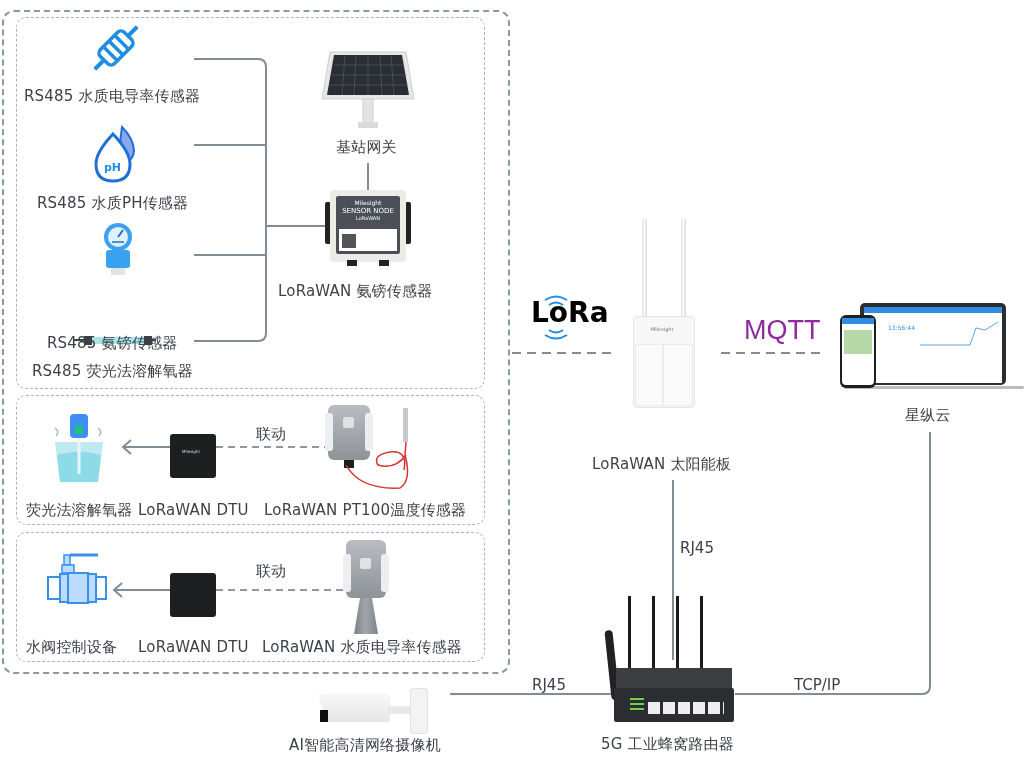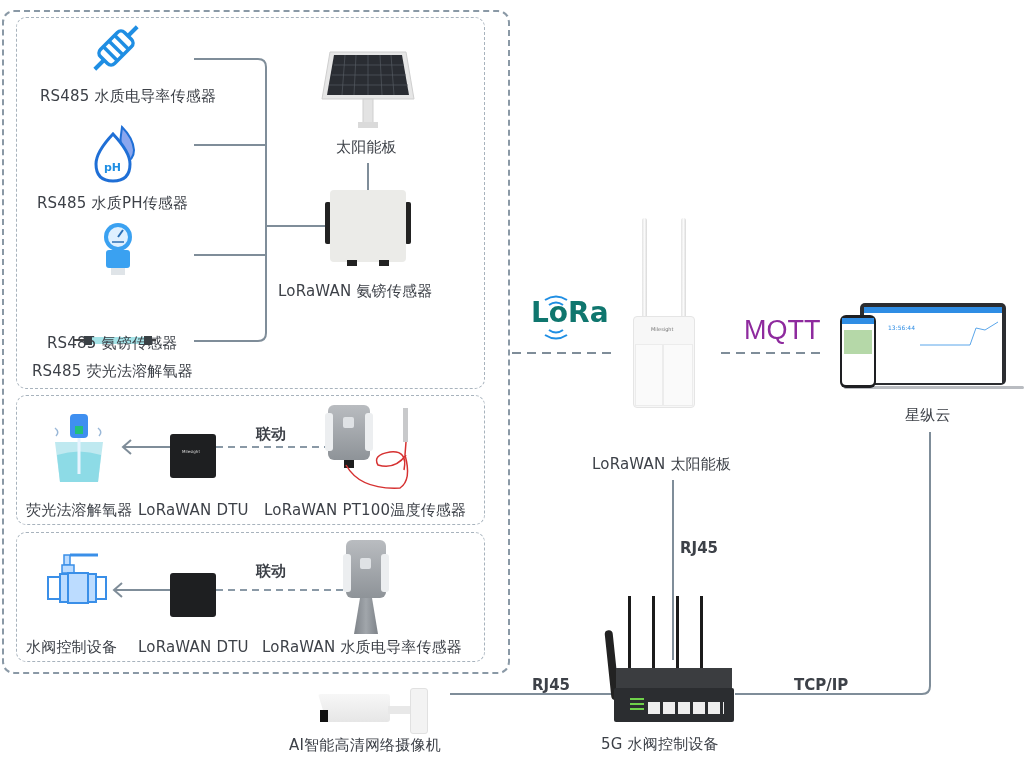--- a/index.html
+++ b/index.html
@@ -1,26 +1,26 @@
 <!DOCTYPE html>
 <html><head>
 <meta charset="utf-8">
 <style>
   html, body { margin:0; padding:0; background:#ffffff; }
   body { width:1024px; height:760px; position:relative; overflow:hidden;
          font-family:"DejaVu Sans", "Liberation Sans", sans-serif; color:#3b3f45; }
   .abs { position:absolute; }
   .lbl { position:absolute; font-size:15px; color:#3d4148; white-space:nowrap; letter-spacing:0.2px; }
-  .conn { position:absolute; font-size:15px; color:#3d4148; white-space:nowrap;font-weight:bold; }
+  .conn { position:absolute; font-size:15px; color:#3d4148; white-space:nowrap; }
   svg { position:absolute; left:0; top:0; overflow:visible; }
   .box-outer { position:absolute; left:2px; top:10px; width:508px; height:664px;
                border:2px dashed #8a99a6; border-radius:12px; box-sizing:border-box; }
   .box-inner { position:absolute; border:1px dashed #a8b3bd; border-radius:10px; box-sizing:border-box; }
   .lora-text { position:absolute; left:531px; top:296px; font-family:"DejaVu Sans", sans-serif;
-               font-weight:bold; font-size:28px; color:#0f766e; letter-spacing:0px; }
+               font-weight:bold; font-size:28px; color:#000000; letter-spacing:0px; }
   .mqtt-text { position:absolute; left:744px; top:315px; font-size:27px; color:#8e2a9e; font-family:"Liberation Sans", sans-serif; }
 </style>
 </head>
 <body>
 
 <div class="box-outer"></div>
 <div class="box-inner" style="left:16px; top:17px; width:469px; height:372px;"></div>
 <div class="box-inner" style="left:16px; top:395px; width:469px; height:130px;"></div>
 <div class="box-inner" style="left:16px; top:532px; width:469px; height:130px;"></div>
 
@@ -83,47 +83,54 @@
   </g>
 
   <g>
     <line x1="74" y1="340" x2="156" y2="340" stroke="#444" stroke-width="2"></line>
     <rect x="84" y="336" width="8" height="9" fill="#3a4145"></rect>
     <rect x="92" y="337" width="52" height="7" fill="#a6e4e8"></rect>
     <rect x="144" y="336" width="8" height="9" fill="#3a4145"></rect>
   </g>
 </svg>
 
-<div class="lbl" style="left:40px; top:87px;">RS485 水质电导率传感器</div>
+<div class="lbl" style="left:24px; top:87px;">RS485 水质电导率传感器</div>
 <div class="lbl" style="left:37px; top:194px;">RS485 水质PH传感器</div>
 <div class="lbl" style="left:47px; top:288px;margin-top:46px;">RS485 氨镑传感器</div>
 <div class="lbl" style="left:32px; top:362px;">RS485 荧光法溶解氧器</div>
 
 <svg width="1024" height="760">
   <polygon points="330,52 406,52 414,99 322,99" fill="#e6e6e6" stroke="#cfcfcf"></polygon>
   <polygon points="334,55 402,55 409,95 327,95" fill="#2a2d33"></polygon>
   <g stroke="#555a62" stroke-width="0.7">
     <line x1="334" y1="65" x2="404" y2="65"></line>
       <line x1="332" y1="75" x2="406" y2="75"></line>
       <line x1="329" y1="85" x2="408" y2="85"></line>
     <line x1="345" y1="55" x2="342" y2="95"></line>
       <line x1="356" y1="55" x2="354" y2="95"></line>
       <line x1="368" y1="55" x2="368" y2="95"></line>
     <line x1="380" y1="55" x2="382" y2="95"></line>
       <line x1="391" y1="55" x2="394" y2="95"></line>
   </g>
   <rect x="363" y="99" width="10" height="25" fill="#e3e3e3" stroke="#cfcfcf"></rect>
   <rect x="358" y="122" width="20" height="6" fill="#dadada"></rect>
 </svg>
-<div class="lbl" style="left:336px; top:138px;">太阳能板</div>
+<div class="lbl" style="left:336px; top:138px;">基站网关</div>
 
 <div class="abs" style="left:325px; top:190px; width:86px; height:72px;">
   <div class="abs" style="left:0; top:12px; width:6px; height:42px; background:#222; border-radius:2px;"></div>
   <div class="abs" style="left:80px; top:12px; width:6px; height:42px; background:#222; border-radius:2px;"></div>
   <div class="abs" style="left:5px; top:0; width:76px; height:72px; background:#ebebe8; border-radius:4px;"></div>
+  <div class="abs" style="left:11px; top:6px; width:64px; height:58px; background:#4b4f57; border-radius:2px; text-align:center; color:#fff;">
+    <div style="font-size:6px; margin-top:3px;">Milesight</div>
+    <div style="font-size:7px; margin-top:1px;">SENSOR NODE</div>
+    <div style="font-size:5px;">LoRaWAN</div>
+    <div style="position:absolute; left:3px; bottom:3px; width:58px; height:22px; background:#fff;"></div>
+    <div style="position:absolute; left:6px; bottom:6px; width:14px; height:14px; background:#555;"></div>
+  </div>
   <div class="abs" style="left:22px; top:70px; width:10px; height:6px; background:#222;"></div>
   <div class="abs" style="left:54px; top:70px; width:10px; height:6px; background:#222;"></div>
 </div>
 <div class="lbl" style="left:278px; top:282px;">LoRaWAN 氨镑传感器</div>
 
 <svg width="1024" height="760">
   <path d="M55 442 L103 442 L98 482 L60 482 Z" fill="#bfe9f0"></path>
   <path d="M57 455 Q79 448 101 455 L98 482 L60 482 Z" fill="#8ddbe6"></path>
   <rect x="70" y="414" width="18" height="24" rx="4" fill="#3f8ff0"></rect>
   <rect x="75" y="426" width="8" height="8" fill="#22c07a"></rect>
@@ -208,21 +215,21 @@
   <div class="abs" style="left:8px; top:34px; width:8px; height:70px; background:#222; border-radius:4px; transform:rotate(-6deg);"></div>
   <div class="abs" style="left:28px; top:0; width:3px; height:110px; background:#1b1b1b;"></div>
   <div class="abs" style="left:52px; top:0; width:3px; height:110px; background:#1b1b1b;"></div>
   <div class="abs" style="left:76px; top:0; width:3px; height:110px; background:#1b1b1b;"></div>
   <div class="abs" style="left:100px; top:0; width:3px; height:110px; background:#1b1b1b;"></div>
   <div class="abs" style="left:16px; top:72px; width:116px; height:22px; background:#3b3d40;"></div>
   <div class="abs" style="left:14px; top:92px; width:120px; height:34px; background:#2b2d30; border-radius:2px;"></div>
   <div class="abs" style="left:48px; top:106px; width:76px; height:12px; background:repeating-linear-gradient(90deg,#eee 0 12px,#2b2d30 12px 15px);"></div>
   <div class="abs" style="left:30px; top:102px; width:14px; height:14px; background:repeating-linear-gradient(#6fd14a 0 2px,#2b2d30 2px 5px);"></div>
 </div>
-<div class="lbl" style="left:601px; top:735px;">5G 水阀控制设备</div>
+<div class="lbl" style="left:601px; top:735px;">5G 工业蜂窝路由器</div>
 
 <div class="abs" style="left:318px; top:688px; width:132px; height:44px;">
   <div class="abs" style="left:0; top:6px; width:72px; height:28px; background:linear-gradient(#f7f7f7,#e6e6e6); border-radius:3px; clip-path:polygon(0 0,100% 0,100% 100%,12% 100%);"></div>
   <div class="abs" style="left:2px; top:22px; width:8px; height:12px; background:#111;"></div>
   <div class="abs" style="left:70px; top:18px; width:22px; height:8px; background:#e8e8e8;"></div>
   <div class="abs" style="left:92px; top:0; width:16px; height:44px; background:#f3f3f3; border:1px solid #e1e1e1; border-radius:3px;"></div>
 </div>
 <div class="lbl" style="left:289px; top:736px;">AI智能高清网络摄像机</div>
 
 <div class="conn" style="left:680px; top:539px;">RJ45</div>

